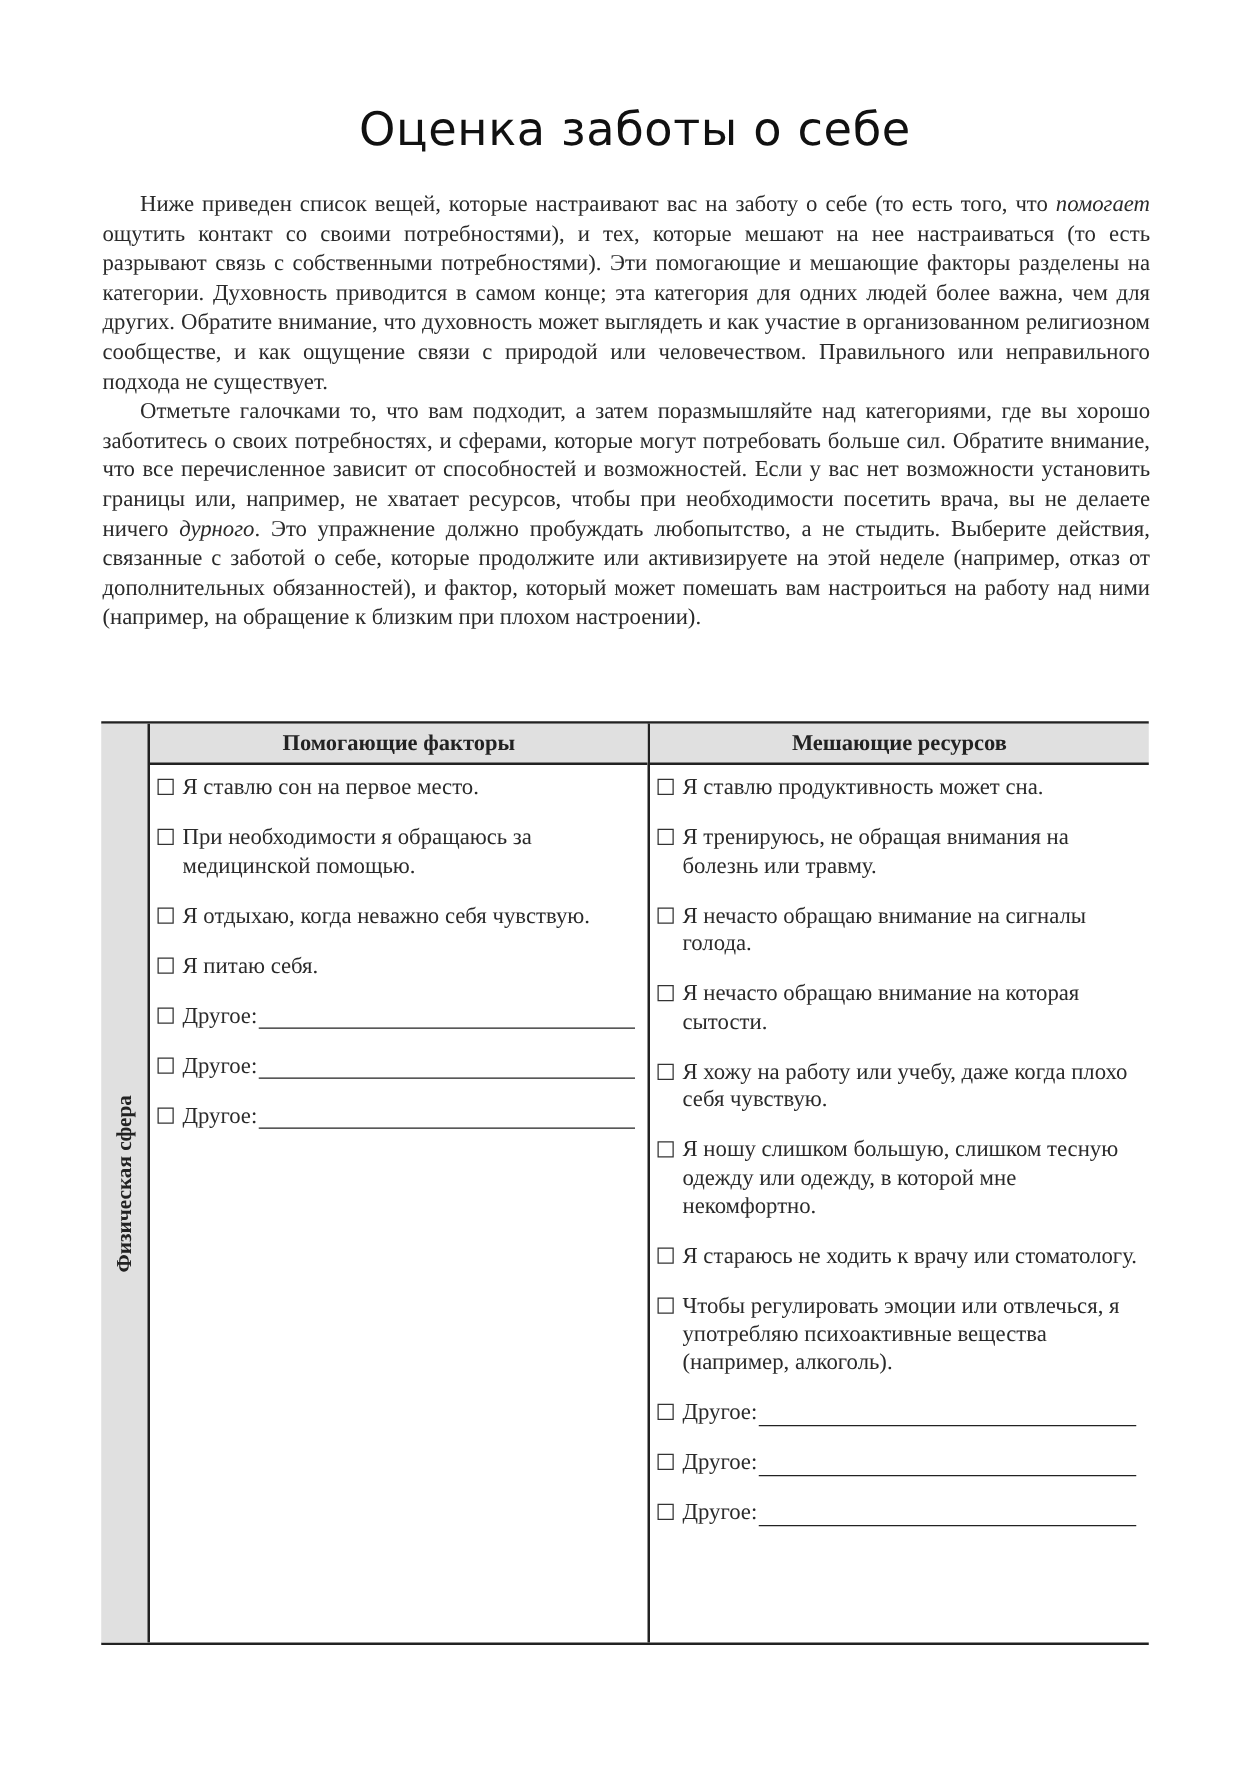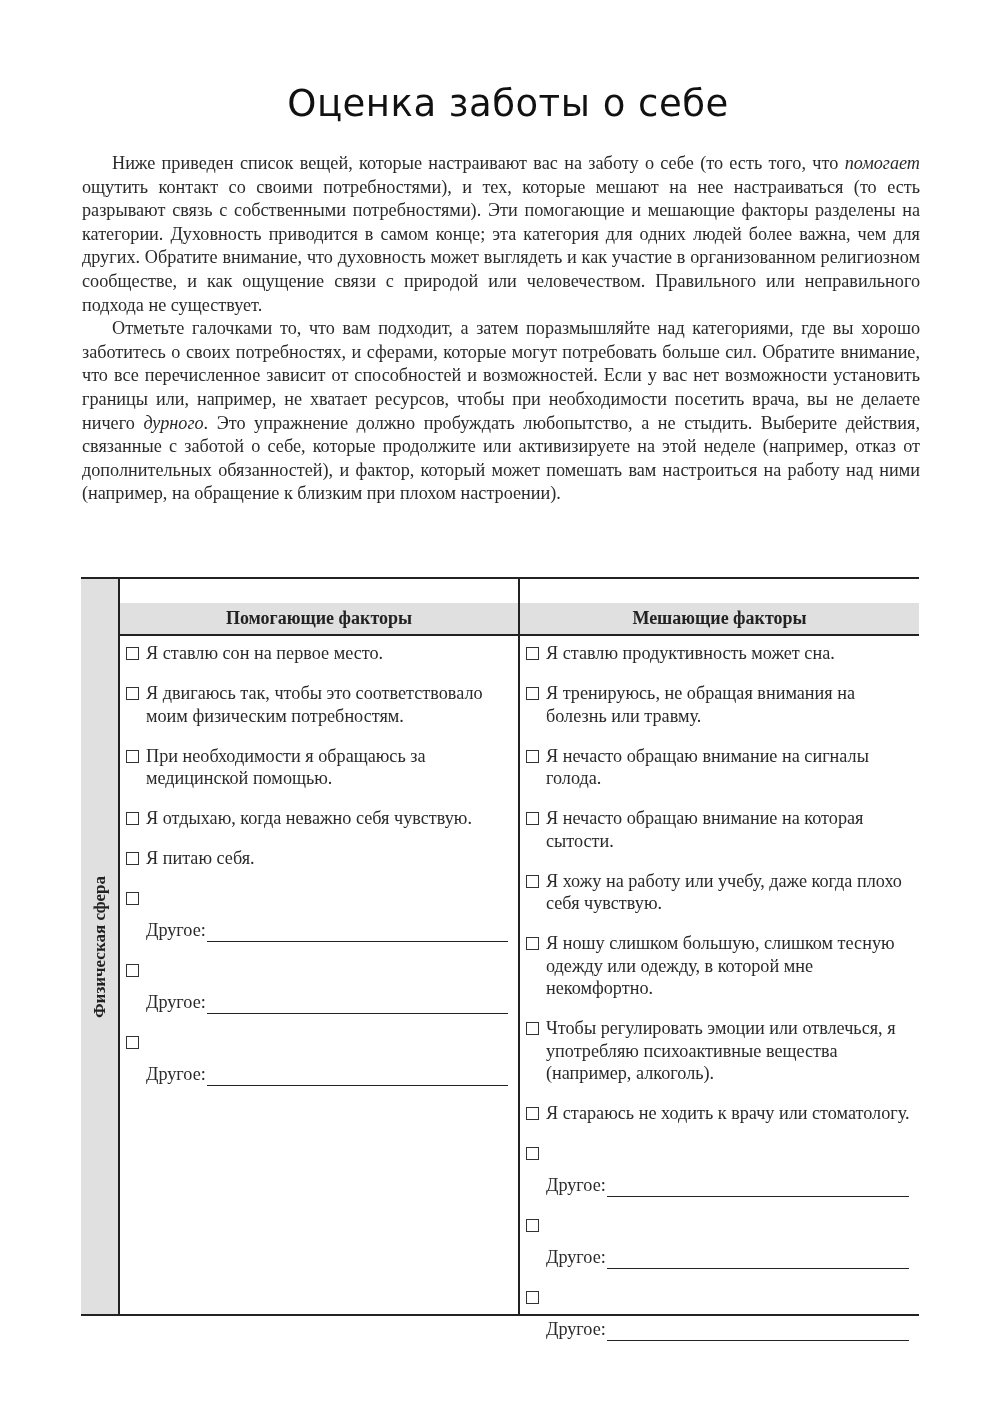--- a/index.html
+++ b/index.html
@@ -31,33 +31,33 @@
     transform: translate(-50%, -50%) rotate(-90deg);
     white-space: nowrap; font-weight: bold; font-size: 17px; color: #222;
   }
   .col {
     position: absolute; top: 0; height: 100%;
   }
   .col.help { left: 39px; width: 398px; border-right: 2px solid #222; }
   .col.hinder { left: 439px; width: 399px; }
   .col-head {
     height: 31px; background: #e0e0e0; border-bottom: 2px solid #222;
-    text-align: center; font-weight: bold; font-size: 18px; line-height: 31px; color: #222; margin-top: 24px;
+    text-align: center; font-weight: bold; font-size: 18px; line-height: 31px; color: #222;
   }
   .items { padding: 6px 6px 0 6px; }
   .item {
     display: flex; align-items: flex-start;
     font-size: 18.2px; line-height: 22.5px; color: #2a2a2a; margin-bottom: 17.5px;
   }
   .cb {
     flex: 0 0 auto; width: 13px; height: 13px; border: 1.3px solid #333;
     margin-top: 5px; margin-right: 7px; box-sizing: border-box; cursor: pointer;
   }
   .item-text { flex: 1 1 auto; }
-  .other { display: flex; align-items: flex-end; flex: 1 1 auto; margin-top: 32px; }
+  .other { display: flex; align-items: flex-end; flex: 1 1 auto; }
   .other-label { white-space: nowrap; }
   .other-line {
     flex: 1 1 auto; border: none; border-bottom: 1.5px solid #222; height: 18px;
     margin-left: 1px; margin-right: 4px; background: transparent; outline: none; padding: 0;
     font-family: "Liberation Serif", serif; font-size: 16px;
   }
 </style>
 </head>
 <body>
 
@@ -72,24 +72,20 @@
   <div class="sphere">
     <div class="sphere-label">Физическая сфера</div>
   </div>
 
   <div class="col help">
     <div class="col-head">Помогающие факторы</div>
     <div class="items" id="help-items">
         <div class="item">
           <span class="cb"></span>
           <span class="item-text">Я ставлю сон на первое место.</span>
-        </div>
-        <div class="item">
-          <span class="cb"></span>
-          <span class="item-text">Я двигаюсь так, чтобы это соответствовало моим физическим потребностям.</span>
         </div>
         <div class="item">
           <span class="cb"></span>
           <span class="item-text">При необходимости я обращаюсь за медицинской помощью.</span>
         </div>
         <div class="item">
           <span class="cb"></span>
           <span class="item-text">Я отдыхаю, когда неважно себя чувствую.</span>
         </div>
         <div class="item">
@@ -114,21 +110,21 @@
           <span class="cb"></span>
           <span class="other">
             <span class="other-label">Другое:</span>
             <input class="other-line" type="text" style="">
           </span>
         </div>
       </div>
   </div>
 
   <div class="col hinder">
-    <div class="col-head">Мешающие факторы</div>
+    <div class="col-head">Мешающие ресурсов</div>
     <div class="items" id="hinder-items">
         <div class="item">
           <span class="cb"></span>
           <span class="item-text">Я ставлю продуктивность может сна.</span>
         </div>
         <div class="item">
           <span class="cb"></span>
           <span class="item-text">Я тренируюсь, не обращая внимания на болезнь или травму.</span>
         </div>
         <div class="item">
@@ -142,25 +138,25 @@
         <div class="item">
           <span class="cb"></span>
           <span class="item-text">Я хожу на работу или учебу, даже когда плохо себя чувствую.</span>
         </div>
         <div class="item">
           <span class="cb"></span>
           <span class="item-text">Я ношу слишком большую, слишком тесную одежду или одежду, в которой мне некомфортно.</span>
         </div>
         <div class="item">
           <span class="cb"></span>
-          <span class="item-text">Чтобы регулировать эмоции или отвлечься, я употребляю психоактивные вещества (например, алкоголь).</span>
+          <span class="item-text">Я стараюсь не ходить к врачу или стоматологу.</span>
         </div>
         <div class="item">
           <span class="cb"></span>
-          <span class="item-text">Я стараюсь не ходить к врачу или стоматологу.</span>
+          <span class="item-text">Чтобы регулировать эмоции или отвлечься, я употребляю психоактивные вещества (например, алкоголь).</span>
         </div>
         <div class="item">
           <span class="cb"></span>
           <span class="other">
             <span class="other-label">Другое:</span>
             <input class="other-line" type="text" style="">
           </span>
         </div>
         <div class="item">
           <span class="cb"></span>

